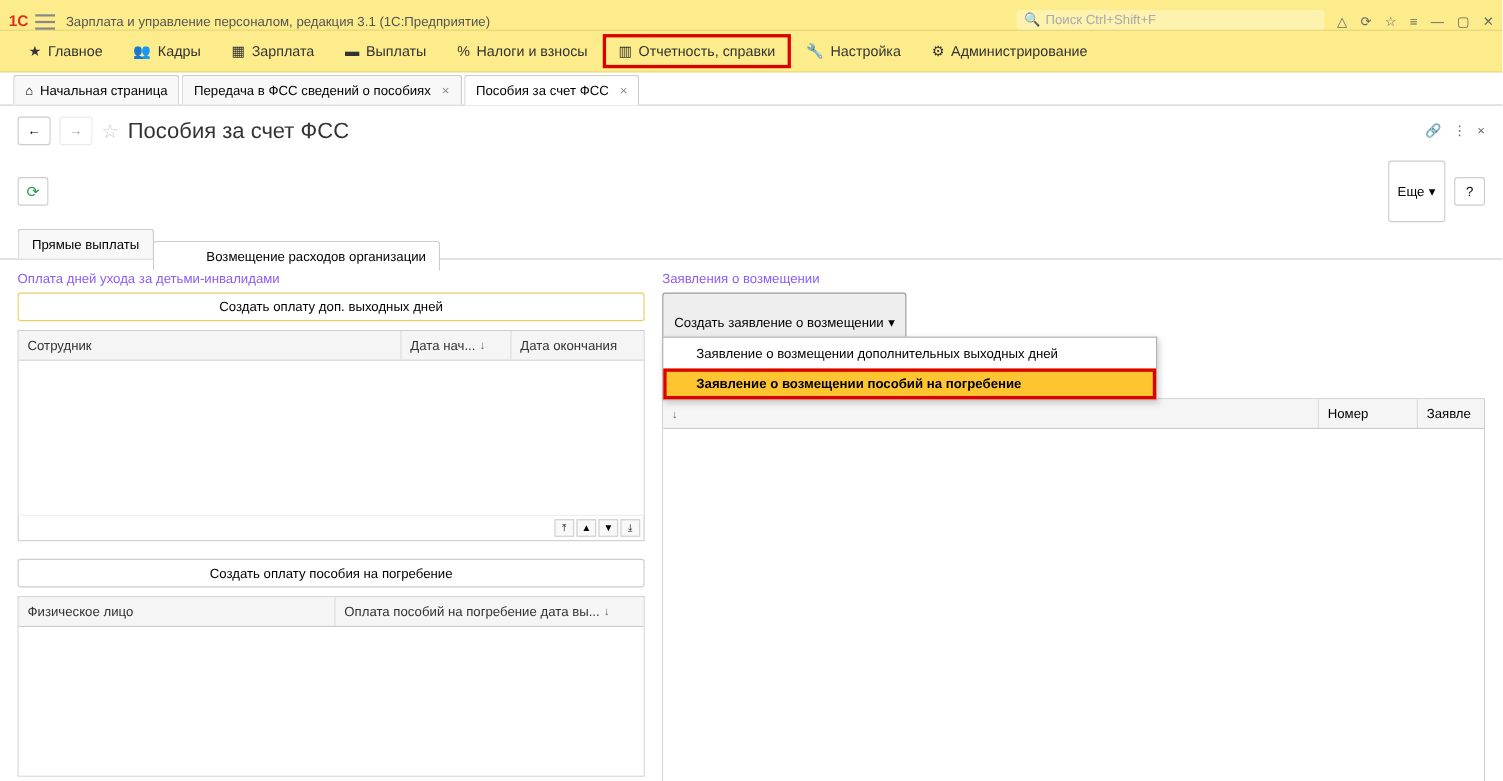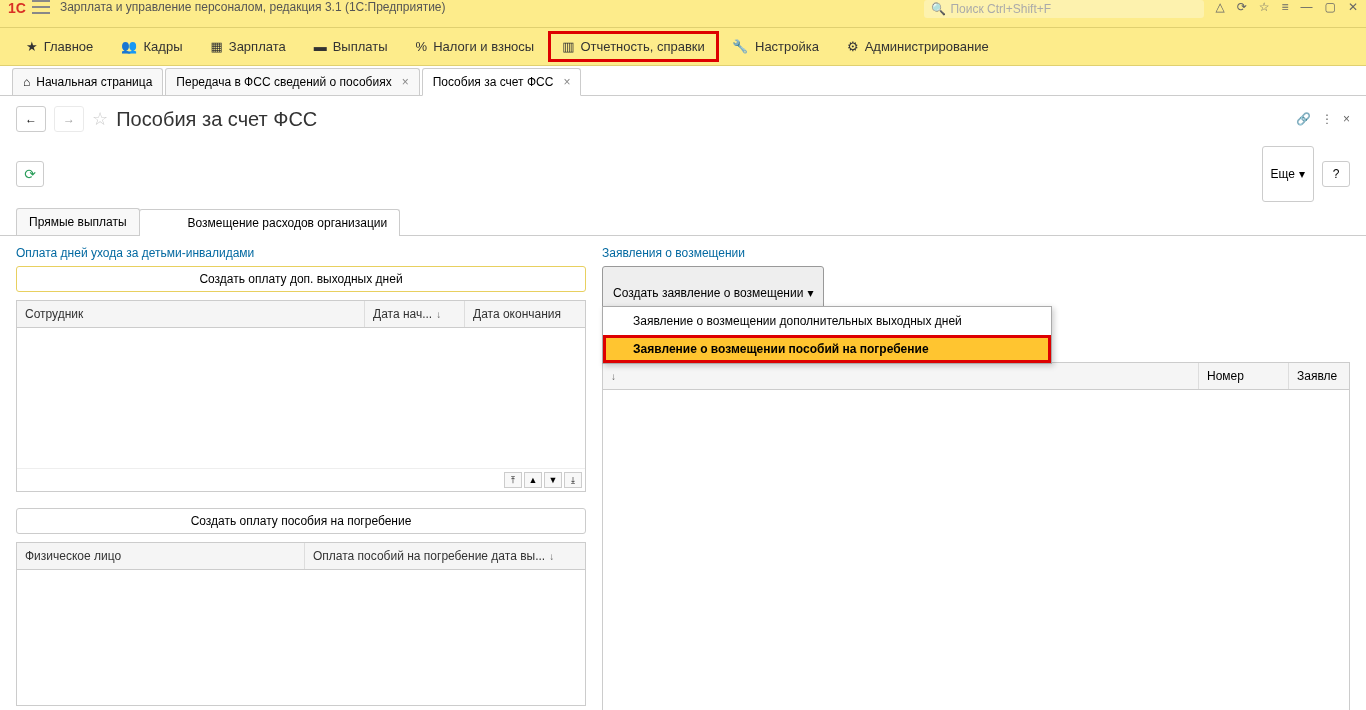--- a/index.html
+++ b/index.html
@@ -1,18 +1,18 @@
 <!DOCTYPE html>
 <html><head>
 <meta charset="utf-8">
 <style>
 * { box-sizing: border-box; margin: 0; padding: 0; font-family: Arial, sans-serif; }
 body { font-size: 12px; background: #fff; width: 1366px; height: 710px; overflow: hidden; }
 
-.titlebar { background: #fdec8b; height: 28px; display: flex; align-items: flex-start; padding: 0 8px; border-bottom: 1px solid #e0d070; }
+.titlebar { background: #fdec8b; height: 28px; display: flex; align-items: flex-end; padding: 0 8px; border-bottom: 1px solid #e0d070; }
 .logo-1c { color: #d93025; font-weight: bold; font-size: 14px; margin-right: 6px; }
 .hamburger { width: 18px; height: 14px; display: flex; flex-direction: column; justify-content: space-between; margin-right: 10px; cursor: pointer; }
 .hamburger div { height: 2px; background: #888; }
 .title-text { color: #555; font-size: 12px; flex: 1; }
 .search-box { background: rgba(255,255,255,0.3); border-radius: 3px; padding: 2px 8px; width: 280px; color: #888; display: flex; align-items: center; gap: 4px; }
 .title-icons { display: flex; gap: 12px; margin-left: 12px; color: #666; }
 .title-icons span { cursor: pointer; }
 
 .mainmenu { background: #fdec8b; height: 38px; display: flex; align-items: center; padding: 0 12px; gap: 0; border-bottom: 1px solid #e0d070; }
 .menu-item { display: flex; align-items: center; gap: 6px; padding: 8px 14px; color: #333; cursor: pointer; font-size: 13px; }
@@ -30,29 +30,29 @@
 .header-icons { display: flex; gap: 10px; align-items: center; color: #666; }
 
 .toolbar { display: flex; padding: 4px 16px; gap: 8px; align-items: center; }
 .icon-btn { width: 28px; height: 26px; border: 1px solid #ccc; background: #fff; border-radius: 3px; display: flex; align-items: center; justify-content: center; cursor: pointer; }
 .refresh-icon { color: #2a9d5a; font-size: 14px; }
 .spacer { flex: 1; }
 .more-btn { border: 1px solid #ccc; padding: 20px 8px; border-radius: 3px; background: #fff; cursor: pointer; display: flex; align-items: center; gap: 4px; }
 
 .subtabs { display: flex; padding: 0 16px; border-bottom: 1px solid #ccc; margin-top: 2px; }
 .subtab { padding: 6px 12px; border: 1px solid #ccc; border-bottom: none; background: #f8f8f8; cursor: pointer; font-size: 12px; border-radius: 3px 3px 0 0; }
-.subtab.active { background: #fff; position: relative; top: 1px; padding-left: 48px; }
+.subtab.active { background: #fff; position: relative; top: 11px; padding-left: 48px; }
 .subtab:first-child { margin-right: -1px; }
 
 .content { display: flex; padding: 10px 16px; gap: 16px; }
 .col { display: flex; flex-direction: column; }
 .col-left { width: 570px; }
 .col-right { flex: 1; position: relative; }
 
-.section-title { color: #0369a1; font-size: 12px; margin-bottom: 6px; }
+.section-title { color: #8b5cf6; font-size: 12px; margin-bottom: 6px; }
 .action-btn { border: 1px solid #ccc; background: #fff; padding: 5px 10px; border-radius: 3px; cursor: pointer; font-size: 12px; margin-bottom: 8px; display: inline-block; }
 .action-btn.yellow-border { border: 1px solid #e8d060; }
 .dropdown-btn { border: 1px solid #999; background: #eee; padding: 19px 10px; border-radius: 3px; cursor: pointer; font-size: 12px; display: inline-flex; align-items: center; gap: 4px; }
 
 .grid { border: 1px solid #ccc; background: #fff; }
 .grid-header { display: flex; background: #f5f5f5; border-bottom: 1px solid #ccc; }
 .grid-header .gcell { padding: 6px 8px; border-right: 1px solid #ddd; font-size: 12px; color: #333; display: flex; align-items: center; gap: 4px; }
 .grid-body { height: 140px; background: #fff; }
 .grid-footer { display: flex; justify-content: flex-end; padding: 3px; border-top: 1px solid #eee; gap: 2px; }
 .sort-btn { width: 18px; height: 16px; border: 1px solid #ccc; background: #f8f8f8; font-size: 9px; display: flex; align-items: center; justify-content: center; cursor: pointer; }

